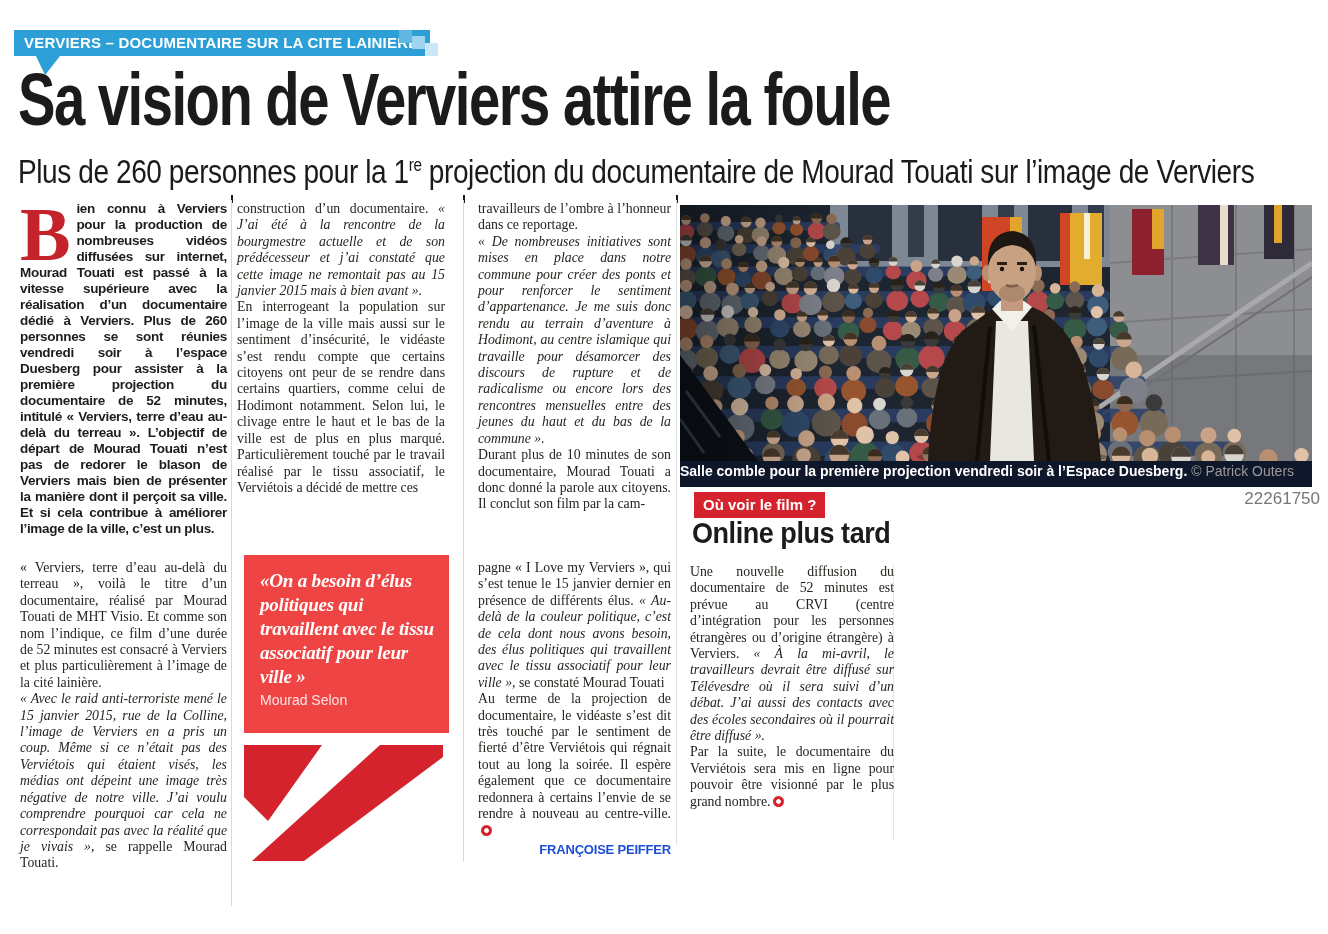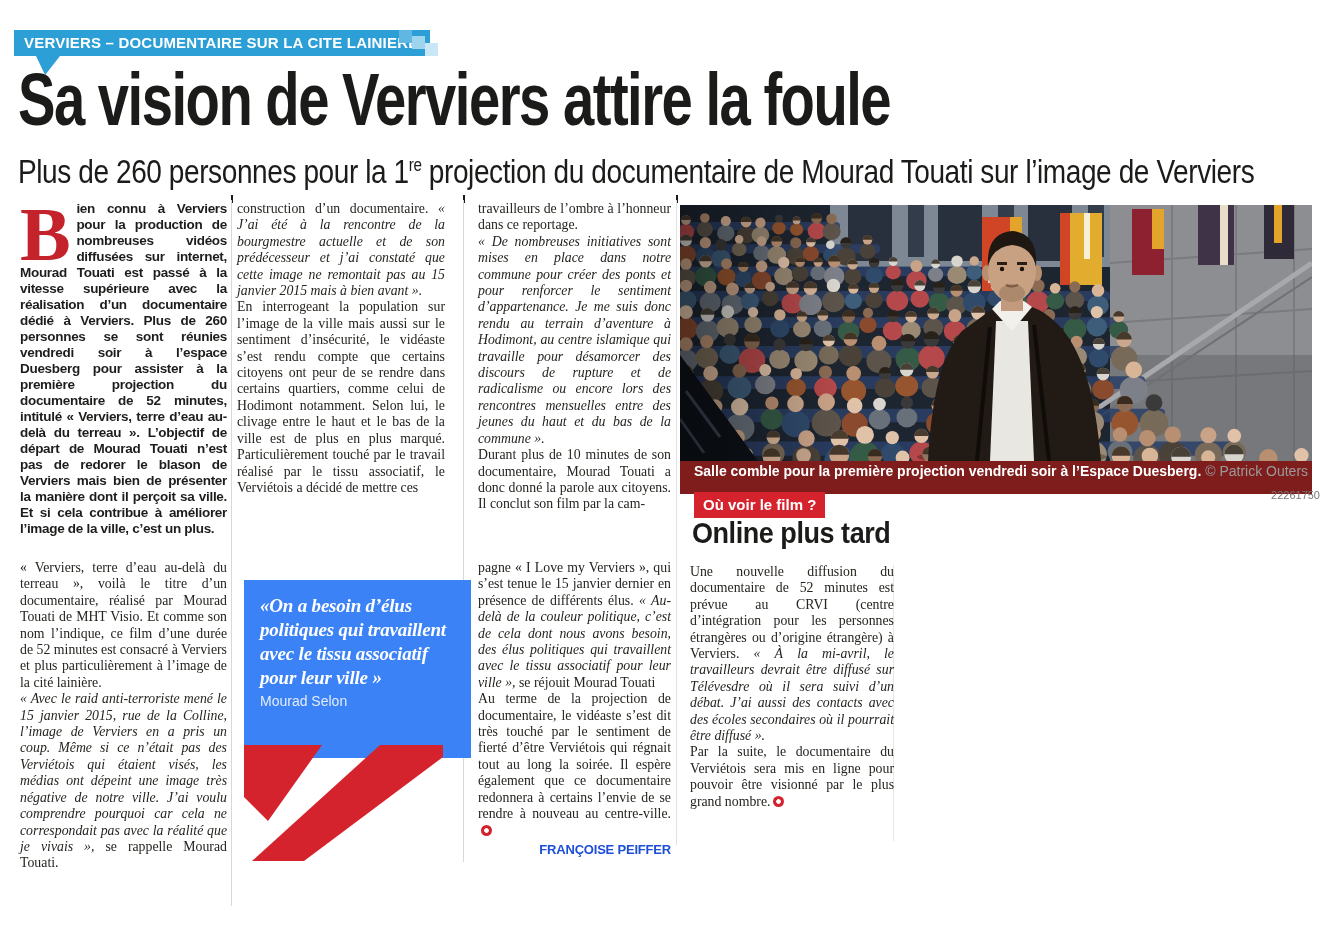--- a/index.html
+++ b/index.html
@@ -27,33 +27,33 @@
   .serif{font-family:"Liberation Serif",serif;font-size:13.8px;line-height:16.4px;color:#26241f;}
   .serif p{margin:0;}
   .it{font-style:italic;margin-top:41px;}
   .dropcap{float:left;font-family:"Liberation Serif",serif;font-size:76px;line-height:62px;
            color:#c4232b;padding:2px 6px 0 0;}
   .byline{text-align:right;font-family:"Liberation Sans",sans-serif;font-weight:bold;font-size:13px;
           letter-spacing:-.2px;color:#1d4ed8;margin-top:3px;}
   .endmark{display:inline-block;width:11px;height:11px;border-radius:50%;vertical-align:-1px;margin-left:3px;
            background:radial-gradient(circle,#fff 0 2.2px,#d5232d 2.3px);}
   
-  .pullquote{position:absolute;left:244px;top:580px;width:227px;height:178px;background:#3b82f6;
+  .pullquote{position:absolute;left:244px;top:555px;width:205px;height:178px;background:#ef4444;
              box-sizing:border-box;padding:14px 14px 0 16px;}
   .pq-text{font-family:"Liberation Serif",serif;font-style:italic;font-weight:bold;color:#fff;
            font-size:19px;line-height:24px;letter-spacing:-.2px;}
   .pq-author{font-family:"Liberation Sans",sans-serif;color:rgba(255,255,255,.85);font-size:14px;margin-top:3px;}
   .pq-tail{position:absolute;left:244px;top:745px;}
   
   .photo{position:absolute;left:680px;top:205px;width:632px;height:256px;margin:0;}
-  .caption{position:absolute;left:680px;top:461px;width:632px;height:33px;background:#7f1d1d;
-           color:#fff;font-size:14px;line-height:21px;box-sizing:border-box;padding:0 14px;white-space:nowrap;overflow:hidden;}
+  .caption{position:absolute;left:680px;top:461px;width:632px;height:26px;background:#0f172a;
+           color:#fff;font-size:14px;line-height:21px;box-sizing:border-box;padding:0 0;white-space:nowrap;overflow:hidden;}
   .caption b{font-weight:bold;}
   .caption .credit{color:#9a9a9a;font-weight:normal;}
-  .refnum{position:absolute;left:1240px;top:489px;width:80px;text-align:right;font-size:11px;color:#777;}
+  .refnum{position:absolute;left:1240px;top:489px;width:80px;text-align:right;font-size:17px;color:#777;}
   
   .side-kicker{position:absolute;left:694px;top:492px;height:22px;background:#d5232d;color:#fff;
                font-weight:bold;font-size:15px;line-height:22px;padding:2px 9px;white-space:nowrap;}
   .side-title{position:absolute;left:692px;top:516px;margin:0;font-weight:bold;font-size:30px;
               letter-spacing:-.5px;transform:scaleX(.9);transform-origin:0 0;color:#1b1b19;white-space:nowrap;}
 </style>
 </head>
 <body>
 
 <div id="page">
@@ -100,21 +100,21 @@
     <polygon points="0,0 78,0 24,76 0,52" fill="#d5232d"></polygon>
     <polygon points="136,0 199,0 199,12 60,116 8,116" fill="#d5232d"></polygon>
   </svg>
 
   <div class="col serif" style="left:478px;top:201px;width:193px;">
     <p><span>travailleurs de l’ombre à l’honneur dans ce reportage.</span></p>
     <p><span class="it">« De nombreuses initiatives sont mises en place dans notre commune pour créer des ponts et pour renforcer le sentiment d’appartenance. Je me suis donc rendu au terrain d’aventure à Hodimont, au centre islamique qui travaille pour désamorcer des discours de rupture et de radicalisme ou encore lors des rencontres mensuelles entre des jeunes du haut et du bas de la commune ».</span></p>
     <p><span>Durant plus de 10 minutes de son documentaire, Mourad Touati a donc donné la parole aux citoyens. Il conclut son film par la cam-</span></p>
   </div>
   <div class="col serif" style="left:478px;top:560px;width:193px;">
-    <p><span>pagne « I Love my Verviers », qui s’est tenue le 15 janvier dernier en présence de différents élus. </span><span class="it">« Au-delà de la couleur politique, c’est de cela dont nous avons besoin, des élus politiques qui travaillent avec le tissu associatif pour leur ville », </span><span>se réjouit Mourad Touati</span></p>
+    <p><span>pagne « I Love my Verviers », qui s’est tenue le 15 janvier dernier en présence de différents élus. </span><span class="it">« Au-delà de la couleur politique, c’est de cela dont nous avons besoin, des élus politiques qui travaillent avec le tissu associatif pour leur ville », </span><span>se constaté Mourad Touati</span></p>
     <p><span>Au terme de la projection de documentaire, le vidéaste s’est dit très touché par le sentiment de fierté d’être Verviétois qui régnait tout au long la soirée. Il espère également que ce documentaire redonnera à certains l’envie de se rendre à nouveau au centre-ville.</span><span class="endmark"></span></p>
     <div class="byline">FRANÇOISE PEIFFER</div>
   </div>
 
   <figure class="photo">
     <svg width="632" height="256" viewBox="0 0 632 256">
       <rect x="0" y="0" width="632" height="256" fill="#1d2530"></rect>
 
       <rect x="150" y="0" width="320" height="62" fill="#7e8894"></rect>
       <rect x="168" y="0" width="44" height="56" fill="#28303e"></rect>

